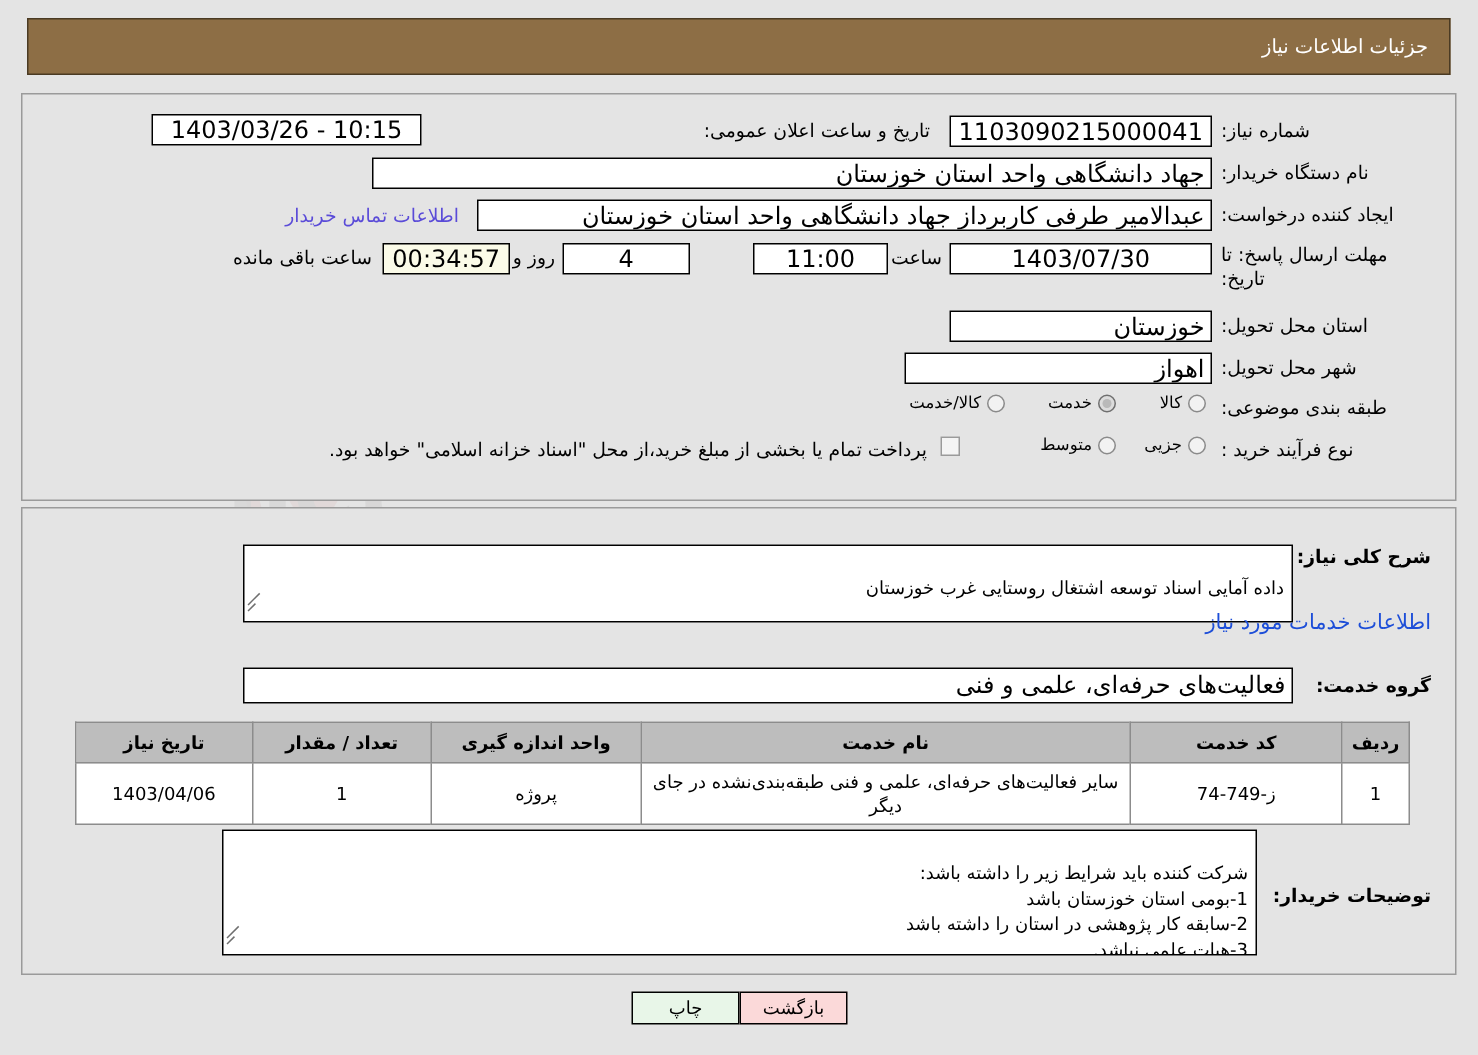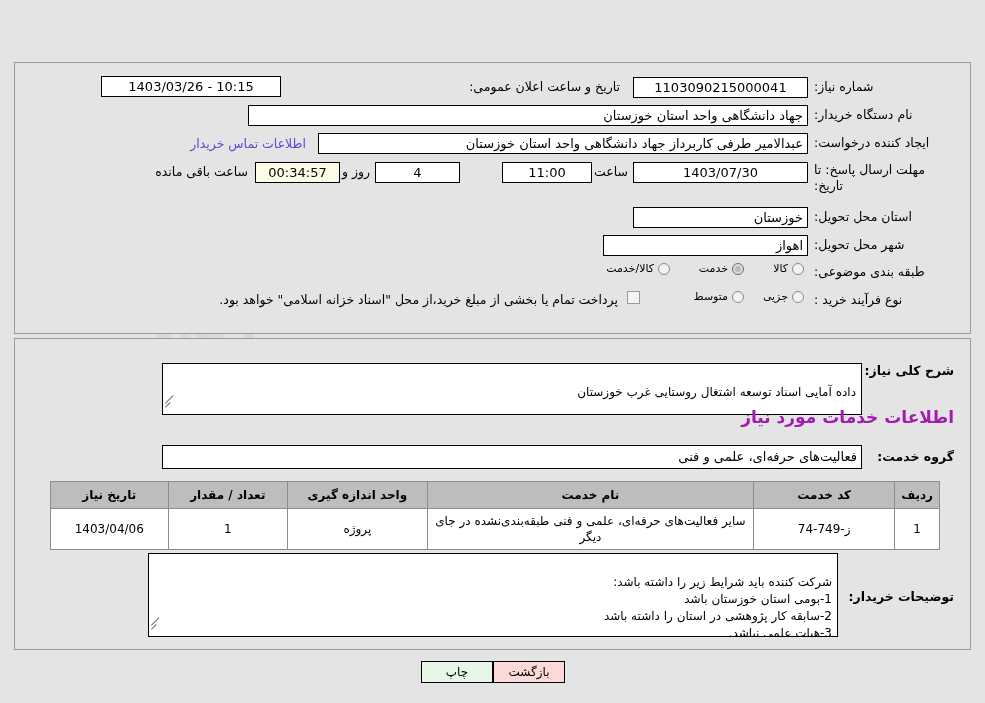--- a/index.html
+++ b/index.html
@@ -80,21 +80,21 @@
     line-height: 16px;
   }
 
   
   .fld {
     background: #ffffff;
     border: 1px solid #000000;
     box-sizing: border-box;
     height: 21px;
     font-family: "DejaVu Sans", "Liberation Sans", sans-serif;
-    font-size: 13px;
+    font-size: 16px;
     color: #000;
     padding: 0 4px;
     line-height: 19px;
     overflow: hidden;
     white-space: nowrap;
     text-overflow: clip;
   }
   .fld.center { text-align: center; }
   .fld.right  { text-align: right; }
   .fld.timer  { background: #fbfbe8; text-align: center; }
@@ -163,23 +163,23 @@
     width: 11px; height: 0;
     border-top: 1px solid #6f6f6f;
     transform: rotate(-45deg);
     transform-origin: left top;
   }
   .ta .grip i:nth-child(2) { top: 4px; width: 7px; }
 
   
   .section-head {
     position: absolute;
-    font-size: 17px;
-    font-weight: bold;
-    color: #a21caf;
+    font-size: 14px;
+    font-weight: normal;
+    color: #1d4ed8;
   }
   .field-label-bold {
     position: absolute;
     font-size: 12.5px;
     font-weight: bold;
     color: #000;
   }
 
   
   table.grid {
@@ -235,20 +235,23 @@
   <svg class="watermark" viewBox="0 0 640 140" xmlns="http://www.w3.org/2000/svg" aria-hidden="true">
     <g fill="#cfa3a3" opacity="0.55">
       <path d="M12 8 L96 8 L96 62 Q96 108 54 130 Q12 108 12 62 Z" fill="none" stroke="#cfa3a3" stroke-width="9"></path>
       <path d="M34 30 L74 30 L74 60 Q74 84 54 96 Q34 84 34 60 Z" fill="#cfa3a3"></path>
     </g>
     <g fill="#b9b9b9" opacity="0.85" font-family="DejaVu Sans, sans-serif" font-size="62" font-weight="bold">
       <text x="112" y="92">AriaTender.net</text>
     </g>
   </svg>
 
+  <div class="header-bar">
+    <span class="header-title">جزئیات اطلاعات نیاز</span>
+  </div>
 
   <div class="panel" id="panel-top">
 
     <div class="lbl-right" style="right:16px; top:16px; width:140px;">شماره نیاز:</div>
     <div class="fld center" style="position:absolute; right:162px; top:14px; width:175px;">1103090215000041</div>
 
     <div class="lbl-right" style="right:350px; top:16px;">تاریخ و ساعت اعلان عمومی:</div>
     <div class="fld center" style="position:absolute; right:689px; top:13px; width:180px;">10:15 - 1403/03/26</div>
 
     <div class="lbl-right" style="right:16px; top:44px; width:140px;">نام دستگاه خریدار:</div>

